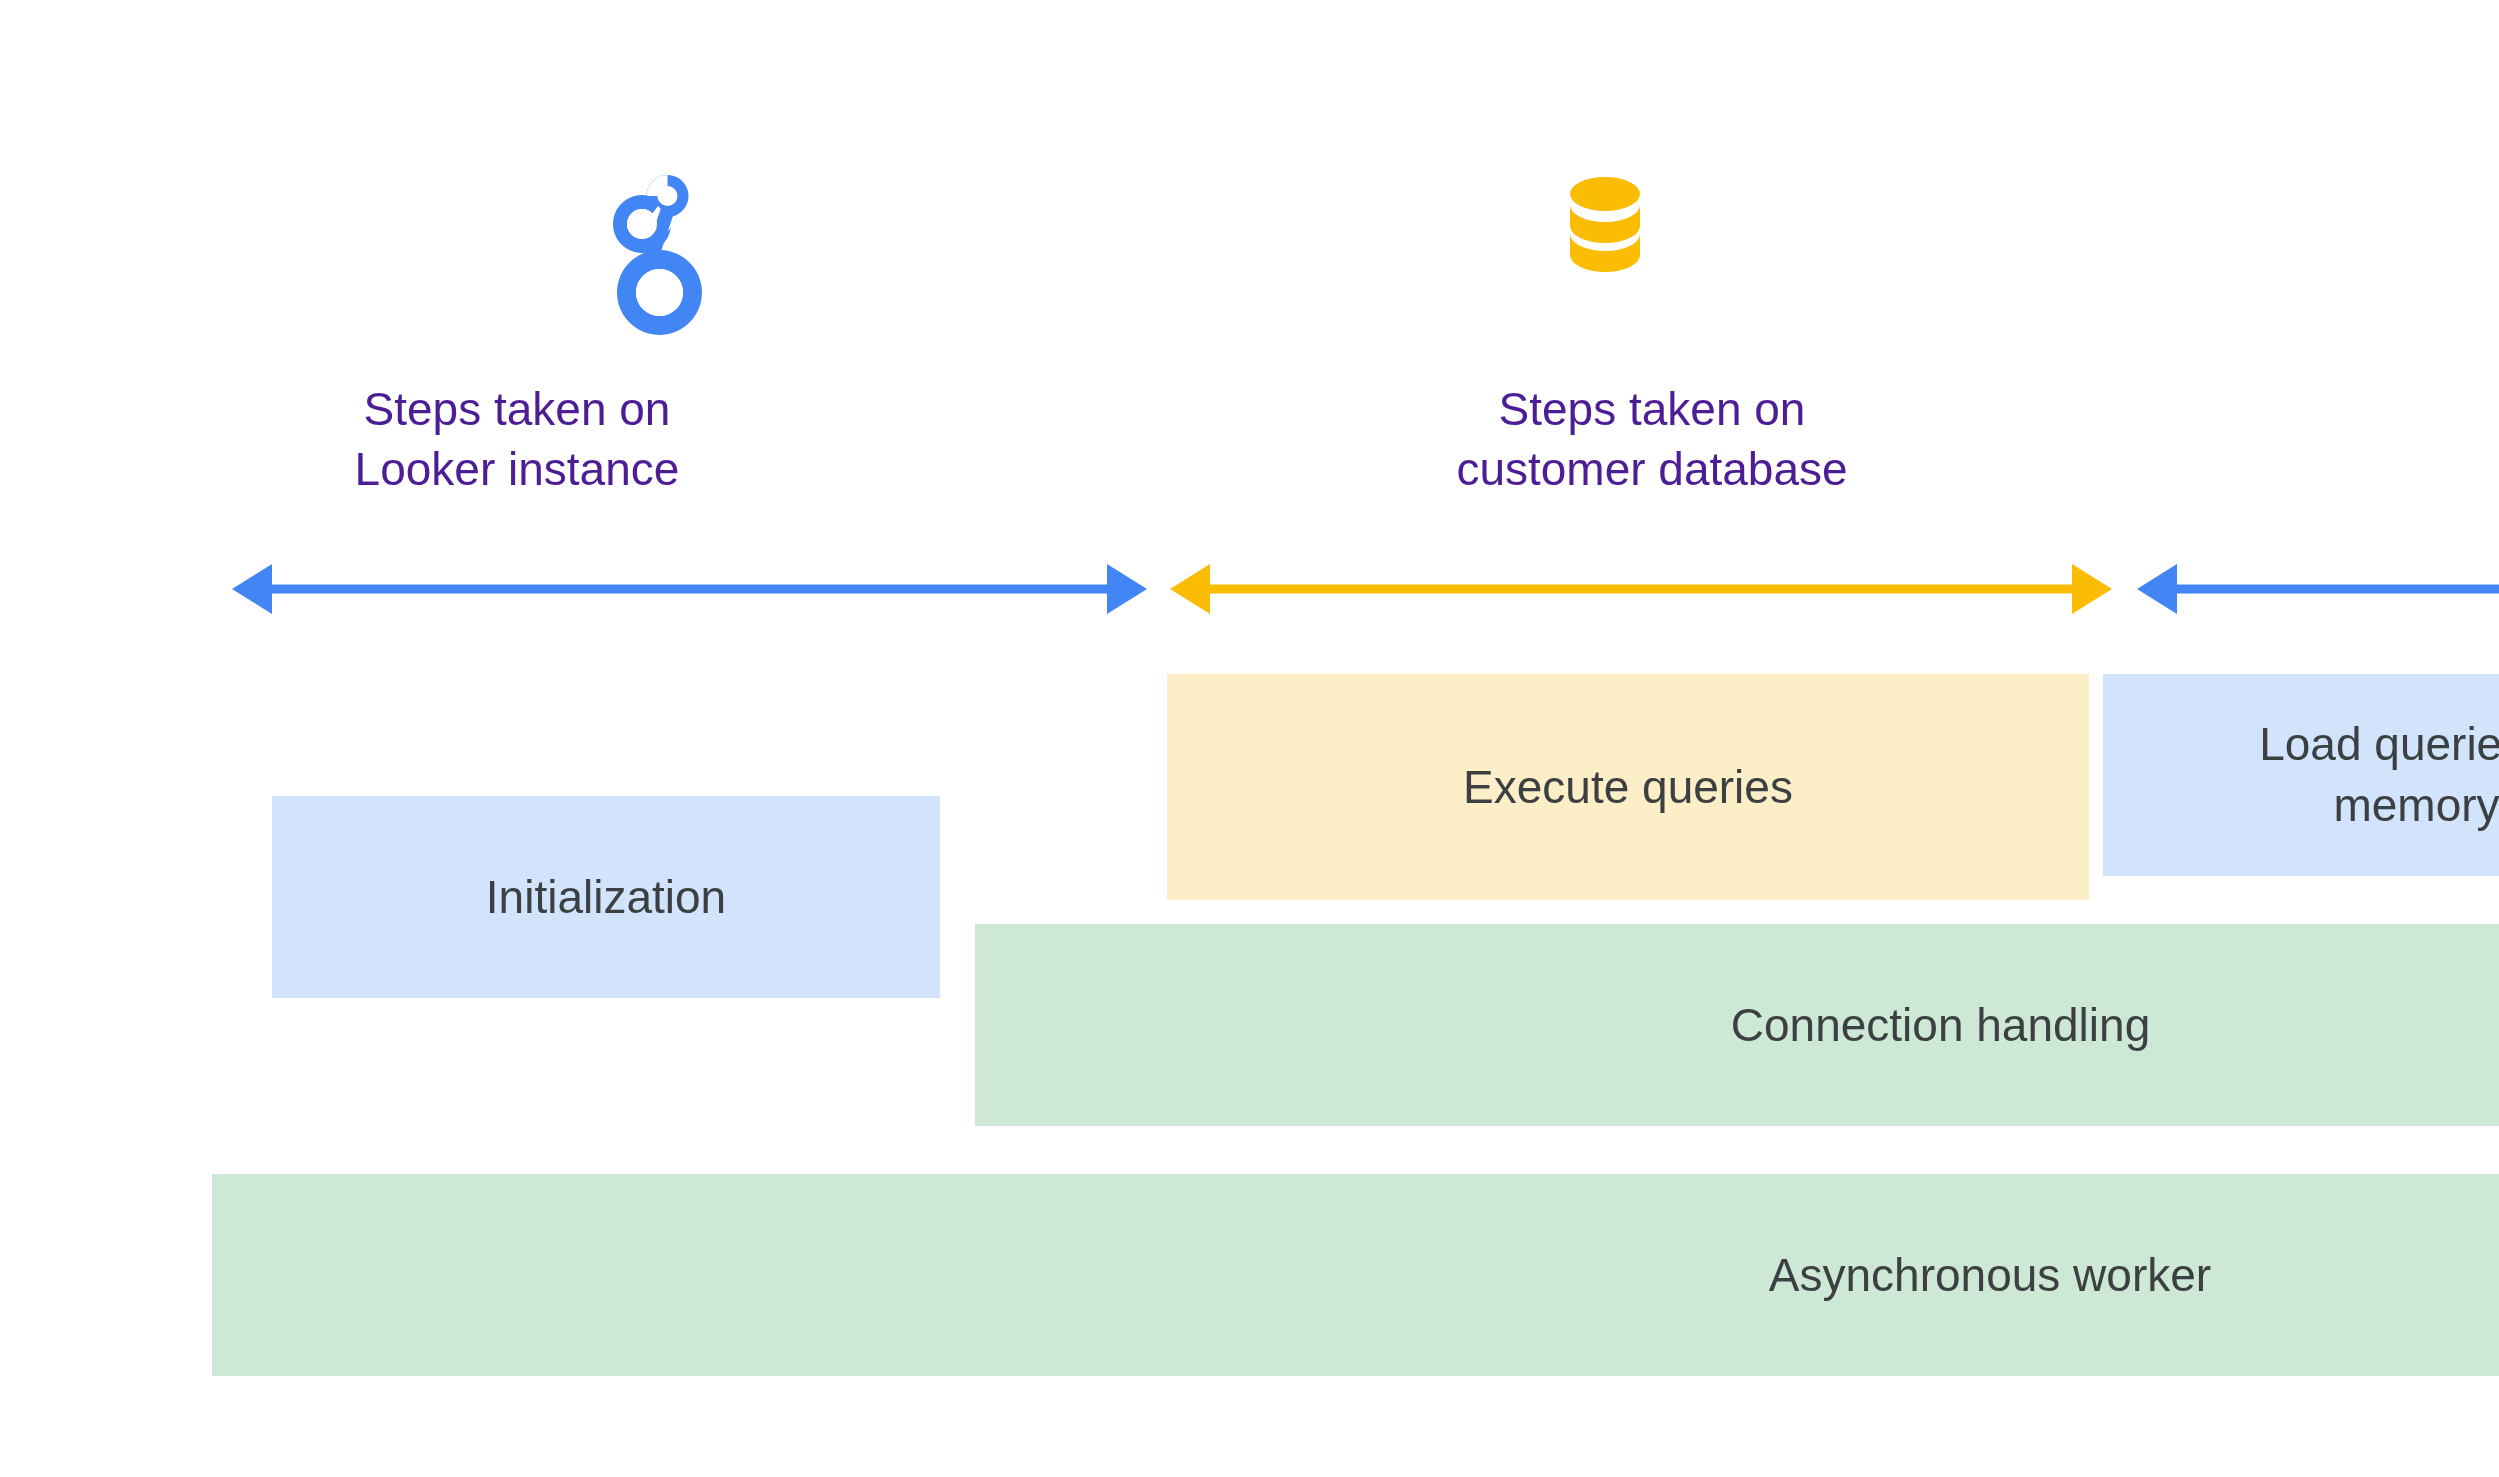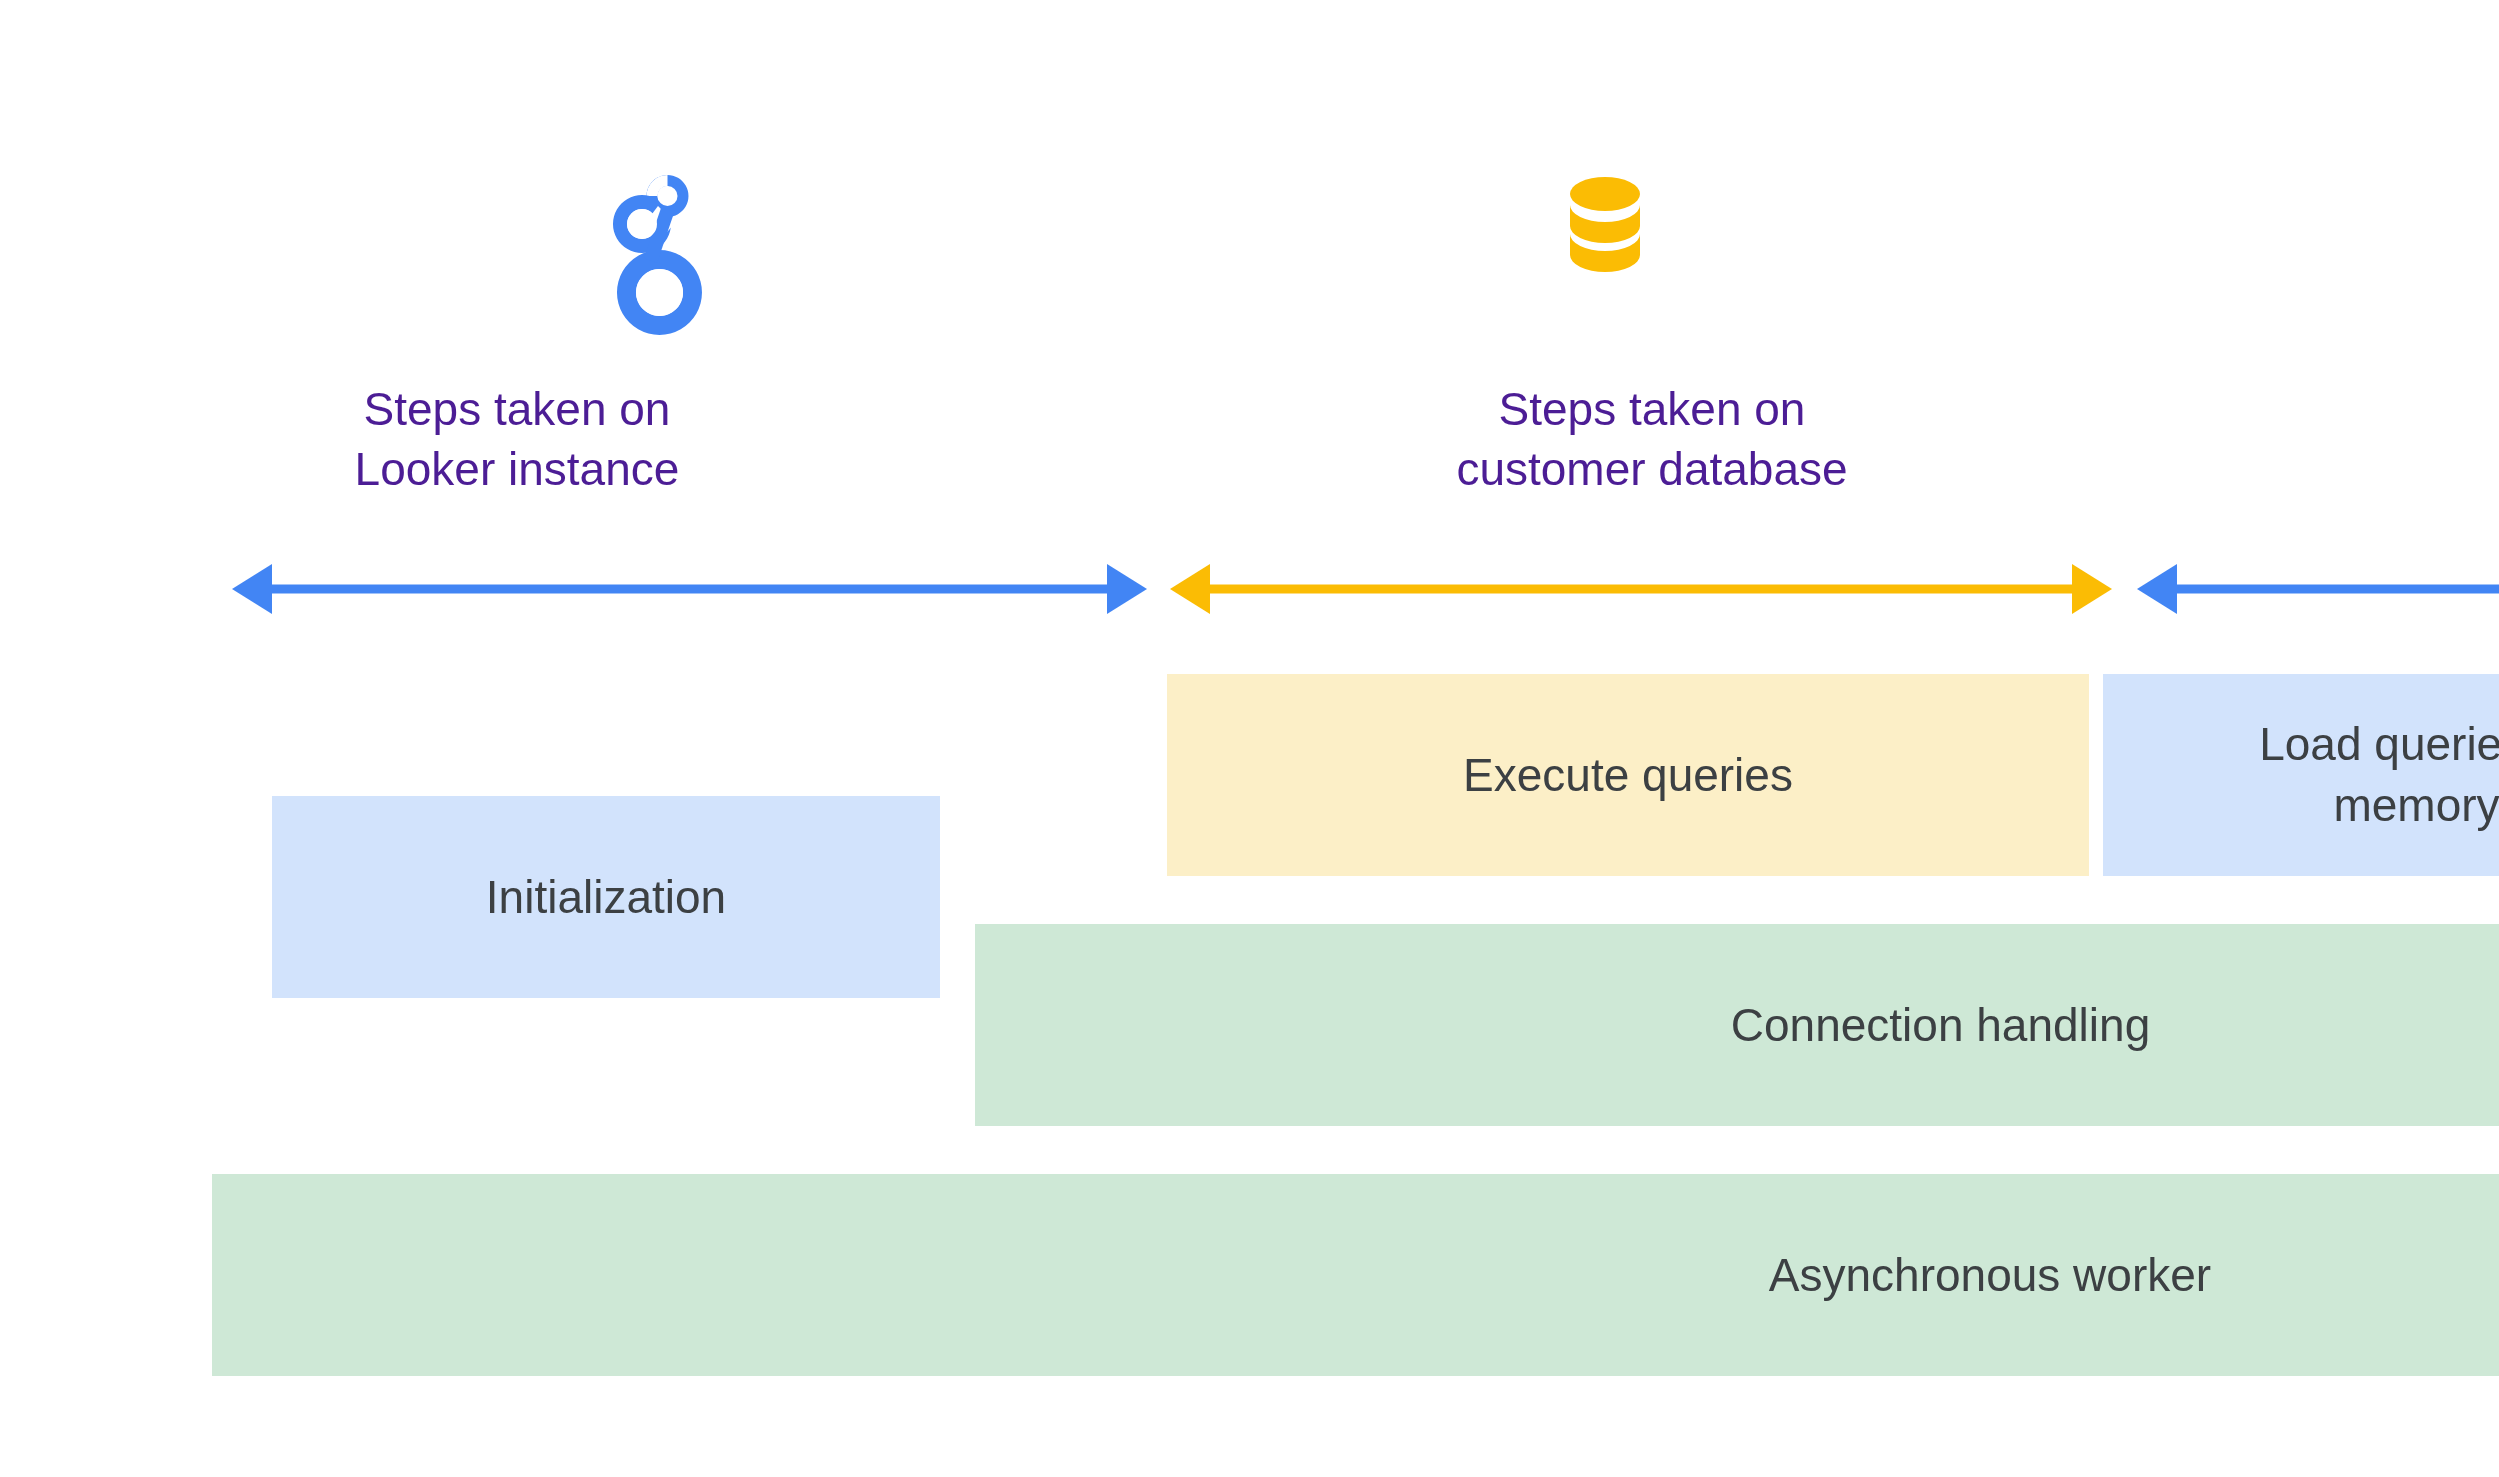--- a/index.html
+++ b/index.html
@@ -63,21 +63,21 @@
     line-height: 1.32;
     font-weight: 400;
     text-align: center;
     white-space: pre-line;
     padding: 0 12px;
   }
   .box-blue   { background: #D2E3FC; }
   .box-yellow { background: #FCEFC7; }
   .box-green  { background: #CEE8D6; }
 
-  .box-execute   { left: 1167px; top: 674px; width: 922px; height: 202px; }
+  .box-execute   { left: 1167px; top: 674px; width: 922px; height: 226px; }
   .box-load      { left: 2103px; top: 674px; width: 627px; height: 202px; }
   .box-init      { left: 272px;  top: 796px; width: 668px; height: 202px; text-align: right; }
   .box-conn      { left: 975px; top: 924px; width: 1931px; height: 202px; }
   .box-async     { left: 212px;  top: 1174px; width: 3556px; height: 202px; }
 </style>
 </head>
 <body>
 
 <div id="canvas">
 

